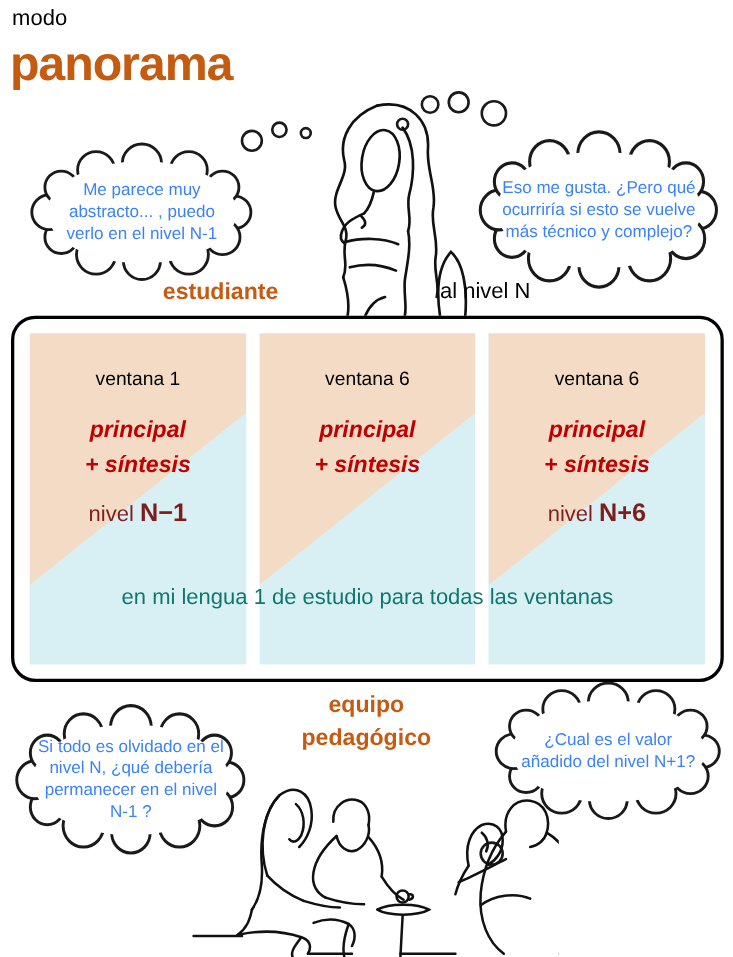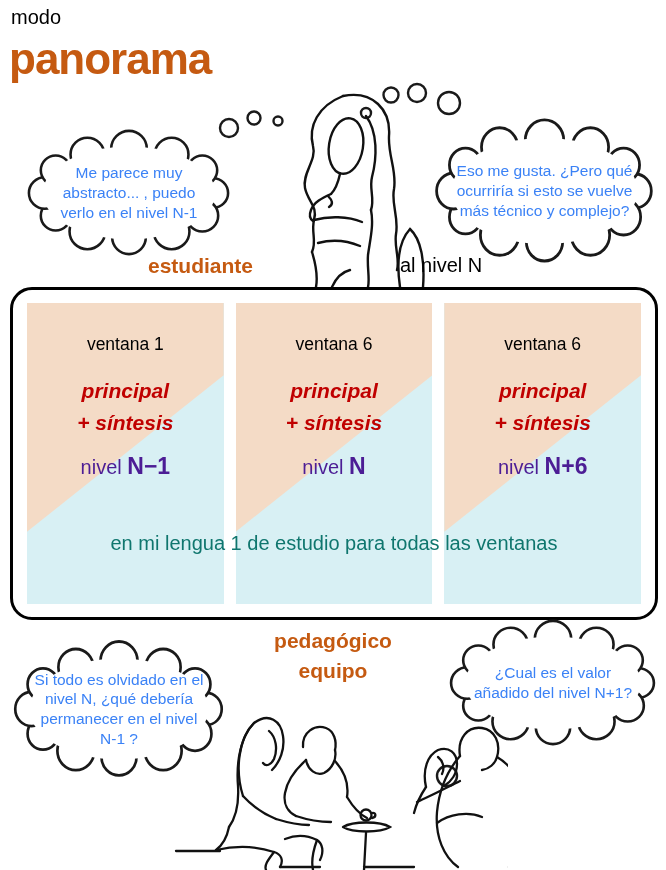--- a/index.html
+++ b/index.html
@@ -38,21 +38,21 @@
   
   .board { position:absolute; left:10px; top:287px; width:648px; height:333px;
            background:#fff; border:3.2px solid #000; border-radius:22px;
            padding:13px 14px; display:flex; gap:12px; }
   .panel { position:relative; flex:1 1 0; background:#d8f0f4; overflow:hidden; }
   .panel .peach { position:absolute; inset:0; background:#f4dbc6;
                   clip-path:polygon(0 0, 100% 0, 100% 24%, 0 76%); }
   .panel .ptxt { position:relative; z-index:2; text-align:center; }
   .w-name  { margin-top:31px; font-size:17.5px; color:#000; }
   .w-main  { margin-top:20px; font-size:21px; font-weight:bold; color:#c00000; line-height:1.5;font-style:italic; }
-  .w-level { margin-top:15px; font-size:20px; color:#4c1d95; }
+  .w-level { margin-top:15px; font-size:20px; color:#7f1d1d; }
   .w-level .lv { font-size:23px; font-weight:bold; }
   .board-note { position:absolute; left:0; right:0; top:242px; text-align:center;
                 font-size:20px; color:#0f766e; z-index:3; }
 
   
   .team-label { position:absolute; left:233px; top:626px; width:200px; text-align:center;
                 font-size:21px; font-weight:bold; color:#c55a11; line-height:1.45; }
 
   .sr-defs { position:absolute; width:0; height:0; overflow:hidden; }
 </style>
@@ -148,42 +148,41 @@
     </div>
 
     <div class="panel">
       <div class="peach"></div>
       <div class="ptxt">
         <div class="w-name">ventana 6</div>
         <div class="w-main">
           <div>principal</div>
           <div>+ síntesis</div>
         </div>
-        <div class="w-level"><span>nivel</span> <span class="lv">N</span></div>
       </div>
     </div>
 
     <div class="panel">
       <div class="peach"></div>
       <div class="ptxt">
         <div class="w-name">ventana 6</div>
         <div class="w-main">
           <div>principal</div>
           <div>+ síntesis</div>
         </div>
         <div class="w-level"><span>nivel</span> <span class="lv">N+6</span></div>
       </div>
     </div>
 
     <div class="board-note">en mi lengua 1 de estudio para todas las ventanas</div>
   </div>
 
   <div class="team-label">
+    <div>equipo</div>
     <div>pedagógico</div>
-    <div>equipo</div>
   </div>
 
   <div class="bubble bubble-bl">
     <svg class="cloud" viewBox="0 0 220 140" preserveAspectRatio="none">
         <use href="#cloud-shape"></use>
       </svg>
     <div class="btxt">Si todo es olvidado en el nivel N, ¿qué debería permanecer en el nivel N-1 ?</div>
   </div>
 
   <div class="bubble bubble-br">

